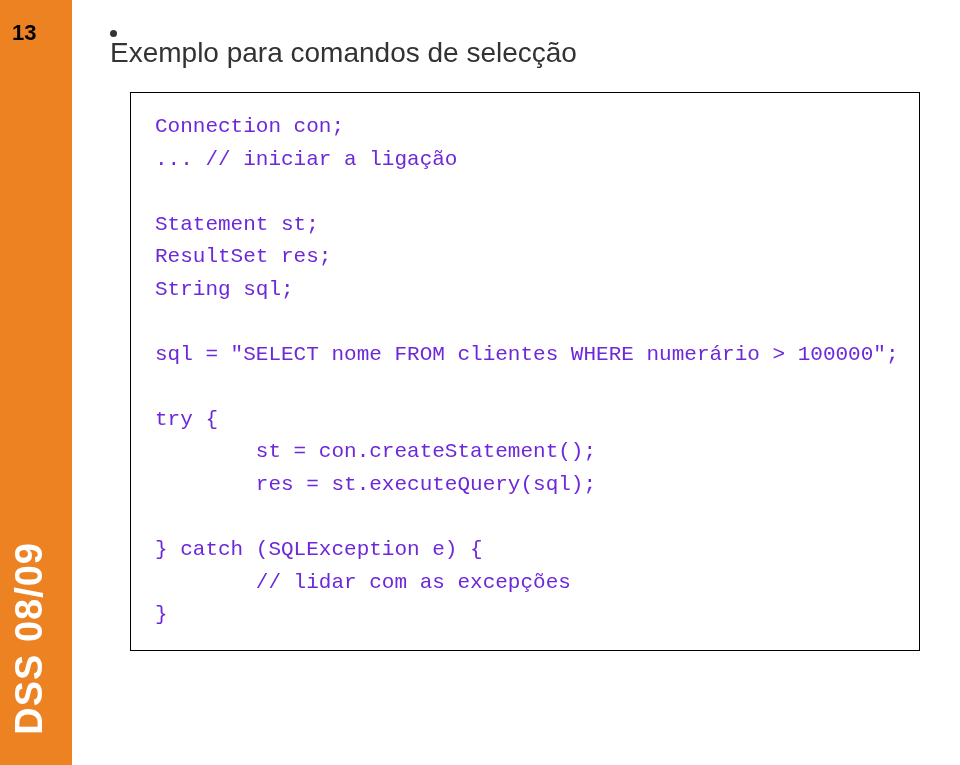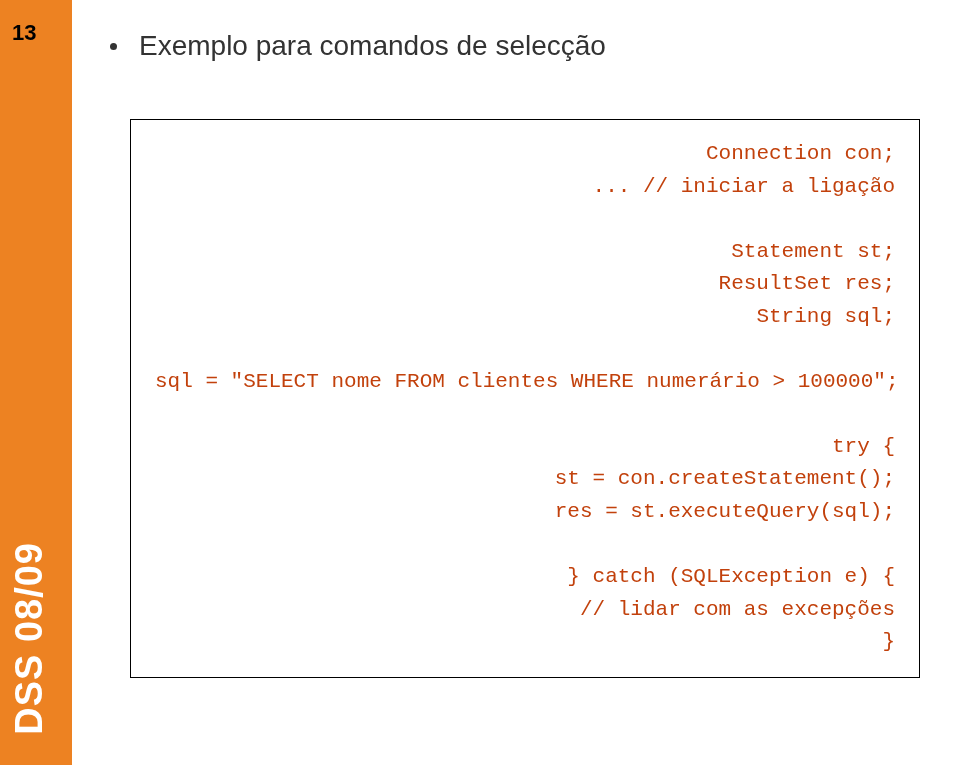--- a/index.html
+++ b/index.html
@@ -48,23 +48,23 @@
   }
   .title {
     font-family: Arial, sans-serif;
     font-size: 40px;
     font-weight: normal;
     color: #333;
     margin-bottom: 60px;
   }
   .bullet-row {
     display: flex;
-    align-items: center;
-    margin-bottom: 57px;
+    margin-bottom: 23px;
     margin-left: 20px;
+    flex-direction: column;
   }
   .bullet-dot {
     width: 7px;
     height: 7px;
     background: #333;
     border-radius: 50%;
     margin-right: 22px;
     flex-shrink: 0;
   }
   .bullet-text {
@@ -73,23 +73,22 @@
     color: #333;
   }
   .code-box {
     margin-left: 40px;
     margin-right: 10px;
     border: 1.5px solid #000;
     padding: 18px 24px;
     font-family: "Courier New", Courier, monospace;
     font-size: 21px;
     line-height: 1.55;
-    color: #c2410c;
+    color: #6d28d9;
     white-space: pre;
-    text-align: right;
   }
 </style>
 </head>
 <body>
 
 <div class="sidebar">
   <div class="sidebar-label">DSS 08/09</div>
 </div>
 
 <div class="page-number">13</div>

